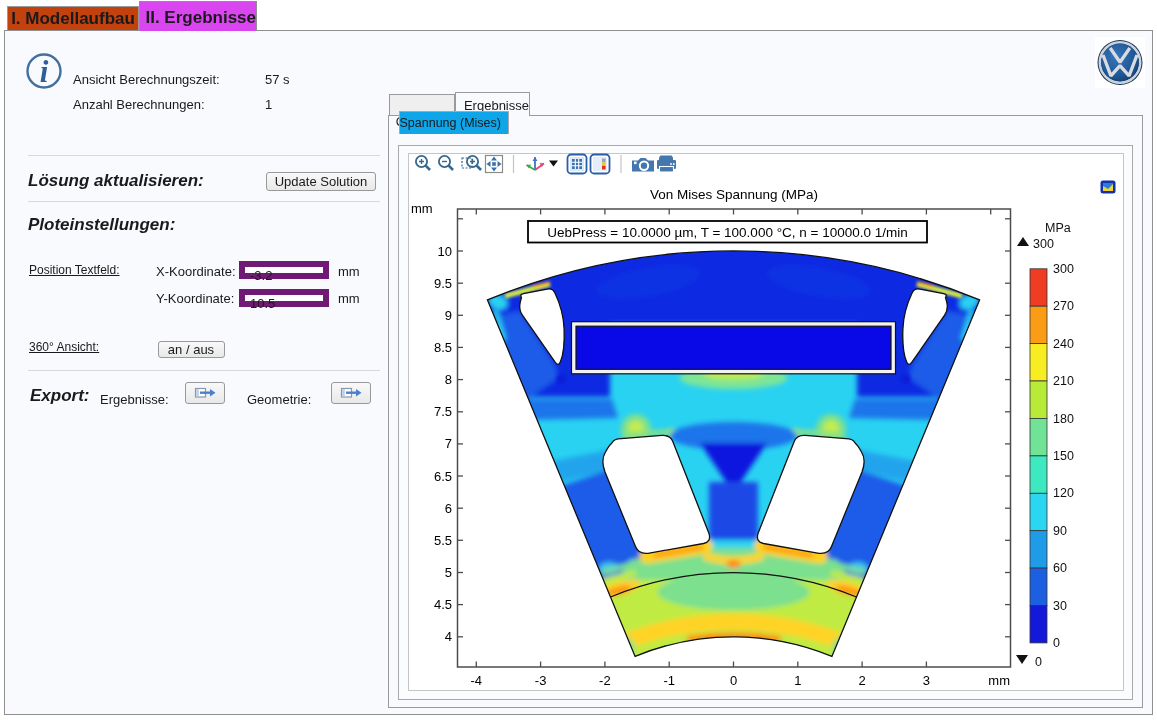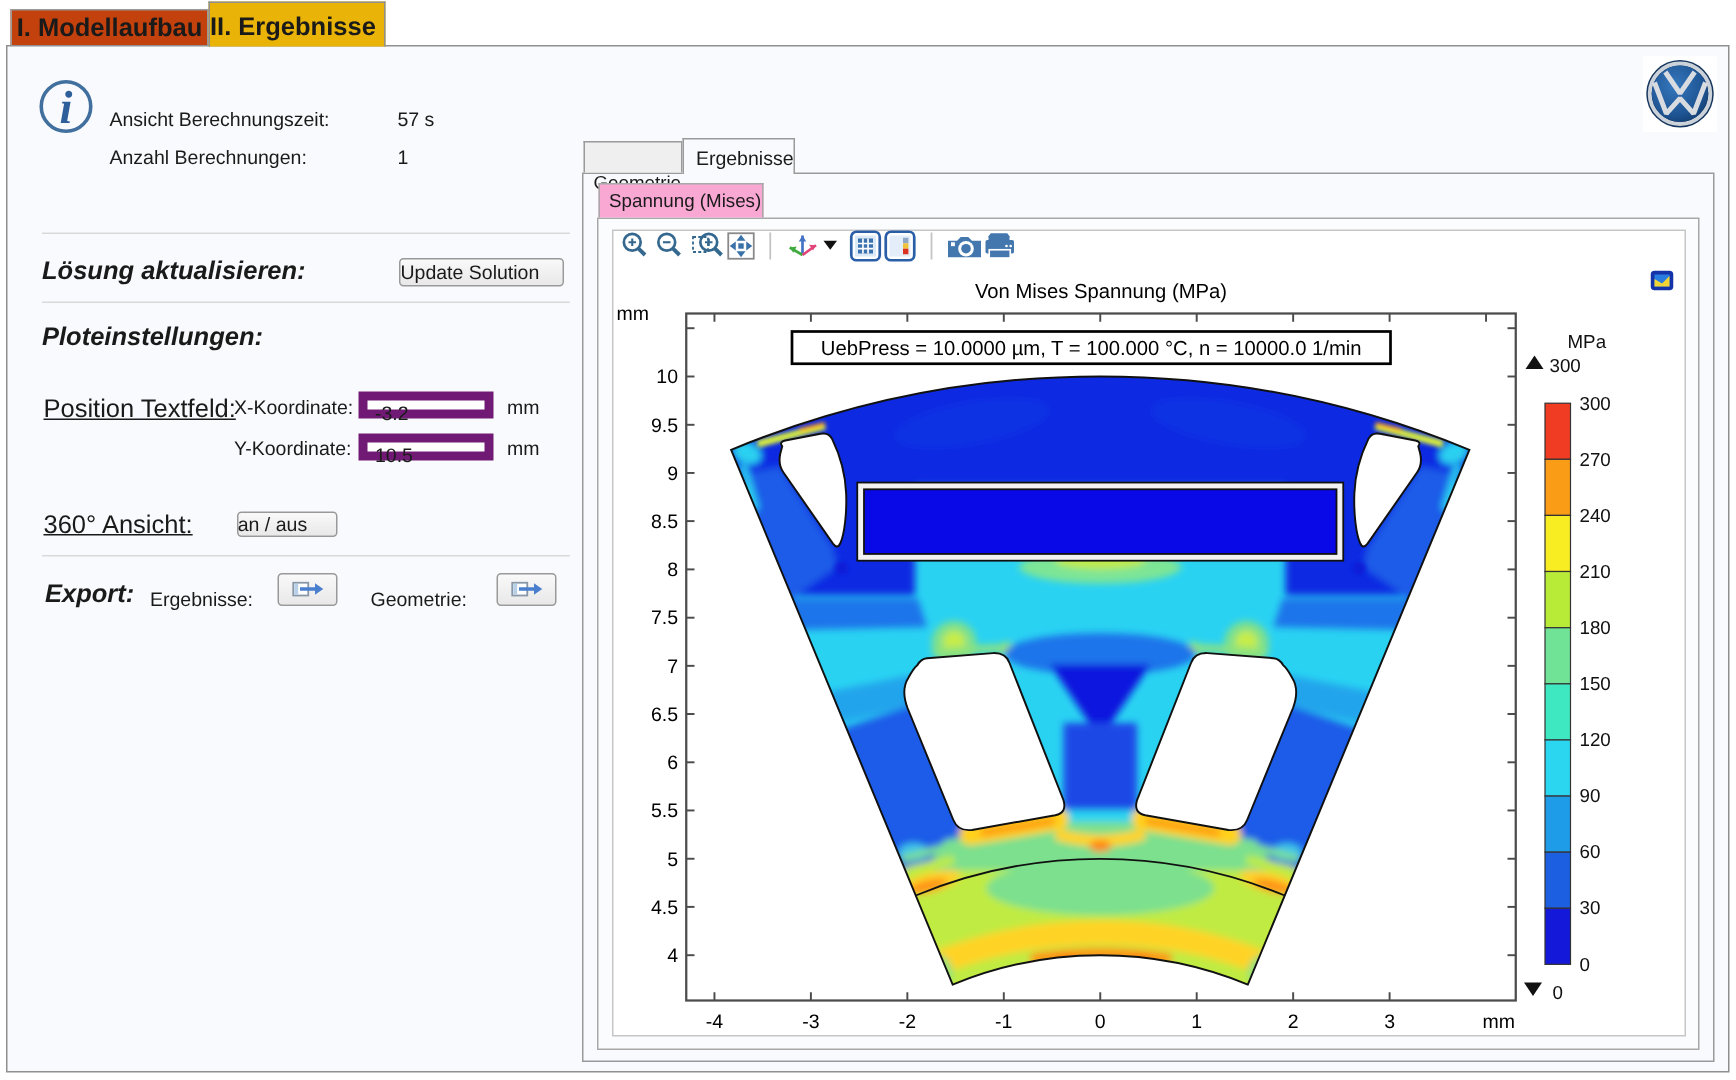--- a/index.html
+++ b/index.html
@@ -1,25 +1,25 @@
 <!DOCTYPE html>
 <html><head>
 <meta charset="utf-8">
 <style>
   * { margin:0; padding:0; box-sizing:border-box; }
   html,body { width:1157px; height:720px; background:#ffffff; font-family:"Liberation Sans", sans-serif; color:#1a1a1a; overflow:hidden; }
   .abs { position:absolute; }
   .win { position:absolute; left:4px; top:30px; width:1149px; height:685px; background:#f9fafd; border:1px solid #8f8f8f; }
   .toptab1 { position:absolute; left:7px; top:6px; width:132px; height:24px; background:#c2410c; border:1px solid #9a9a9a; border-bottom:none; font-weight:bold; font-size:17px; text-align:center; padding-top:2px; z-index:5; white-space:nowrap; }
-  .toptab2 { position:absolute; left:139px; top:1px; width:118px; height:30px; background:#eab308; border:1px solid #8f8f8f; border-bottom:none; font-weight:bold; font-size:17px; text-align:left; padding-top:6px; z-index:5; white-space:nowrap; }
+  .toptab2 { position:absolute; left:139px; top:1px; width:118px; height:30px; background:#d946ef; border:1px solid #8f8f8f; border-bottom:none; font-weight:bold; font-size:17px; text-align:right; padding-top:6px; z-index:5; white-space:nowrap; }
   .lbl { position:absolute; font-size:13px; white-space:nowrap; }
   .h1 { position:absolute; font-size:17px; font-weight:bold; white-space:nowrap;font-style:italic; }
-  .h2 { position:absolute; font-size:17px; text-decoration:underline; white-space:nowrap; }
+  .h2 { position:absolute; font-size:12px; text-decoration:underline; white-space:nowrap; }
   .sep { position:absolute; height:1px; background:#d9d9d9; left:28px; width:352px; }
-  .btn { position:absolute; background:linear-gradient(#f9f9f9,#e8e8e8); border:1px solid #999; border-radius:3px; font-size:13px; text-align:left; }
+  .btn { position:absolute; background:linear-gradient(#f9f9f9,#e8e8e8); border:1px solid #999; border-radius:3px; font-size:13px; text-align:center; }
   .inp { position:absolute; background:#fff; border:6px solid #701a75; font-size:13px; padding:1px 0 0 5px; }
   .rtab { position:absolute; font-size:12.5px; z-index:4; white-space:nowrap; }
 </style>
 </head>
 <body>
 <div class="win"></div>
 <div class="toptab1">I. Modellaufbau</div>
 <div class="toptab2">II. Ergebnisse</div>
 
 <svg class="abs" style="left:25px;top:52px" width="40" height="40" viewBox="0 0 40 40">
@@ -83,21 +83,21 @@
   <g stroke="#d8dce1" stroke-width="3.3" fill="none" stroke-linejoin="bevel">
     <path d="M15.2 11 L25 25.3 L34.8 11"></path>
     <path d="M8 18 L15.9 38.8 L25 28.6 L34.1 38.8 L42 18"></path>
   </g>
 </svg>
 
 <div class="abs" style="left:388px;top:115px;width:755px;height:593px;border:1px solid #9a9a9a;background:#f9fafd"></div>
 <div class="rtab" style="left:389px;top:94px;width:66px;height:21px;background:#efefef;border:1px solid #9a9a9a;border-bottom:none;text-align:right;padding-top:20px">Geometrie</div>
 <div class="rtab" style="left:455px;top:92px;width:75px;height:24px;background:#f9fafd;border:1px solid #9a9a9a;border-bottom:none;text-align:right;padding-top:5px;font-size:13px">Ergebnisse</div>
 <div class="abs" style="left:398px;top:145px;width:735px;height:555px;border:1px solid #a8a8a8;background:#fbfcfe"></div>
-<div class="rtab" style="left:398.5px;top:122px;width:110px;height:22.5px;background:#f9a8d4;border:1px solid #a8a8a8;border-bottom:none;text-align:right;padding-top:4px">Spannung (Mises)</div>
+<div class="rtab" style="left:398.5px;top:111px;width:110px;height:22.5px;background:#0ea5e9;border:1px solid #a8a8a8;border-bottom:none;text-align:left;padding-top:4px">Spannung (Mises)</div>
 
 <div class="abs" style="left:407.5px;top:152.5px;width:716.5px;height:538.5px;border:1px solid #c6c6c6;background:#ffffff"></div>
 
 <svg class="abs" style="left:408px;top:152px" width="280" height="24" viewBox="0 0 280 24">
   <g stroke="#35688f" fill="none">
     <circle cx="13.5" cy="9.5" r="5.6" stroke-width="1.8"></circle>
     <path d="M17.7 13.7 L22 18" stroke-width="2.6"></path>
     <path d="M11 9.5 h5 M13.5 7 v5" stroke-width="1.4"></path>
     <circle cx="36.5" cy="9.5" r="5.6" stroke-width="1.8"></circle>
     <path d="M40.7 13.7 L45 18" stroke-width="2.6"></path>

